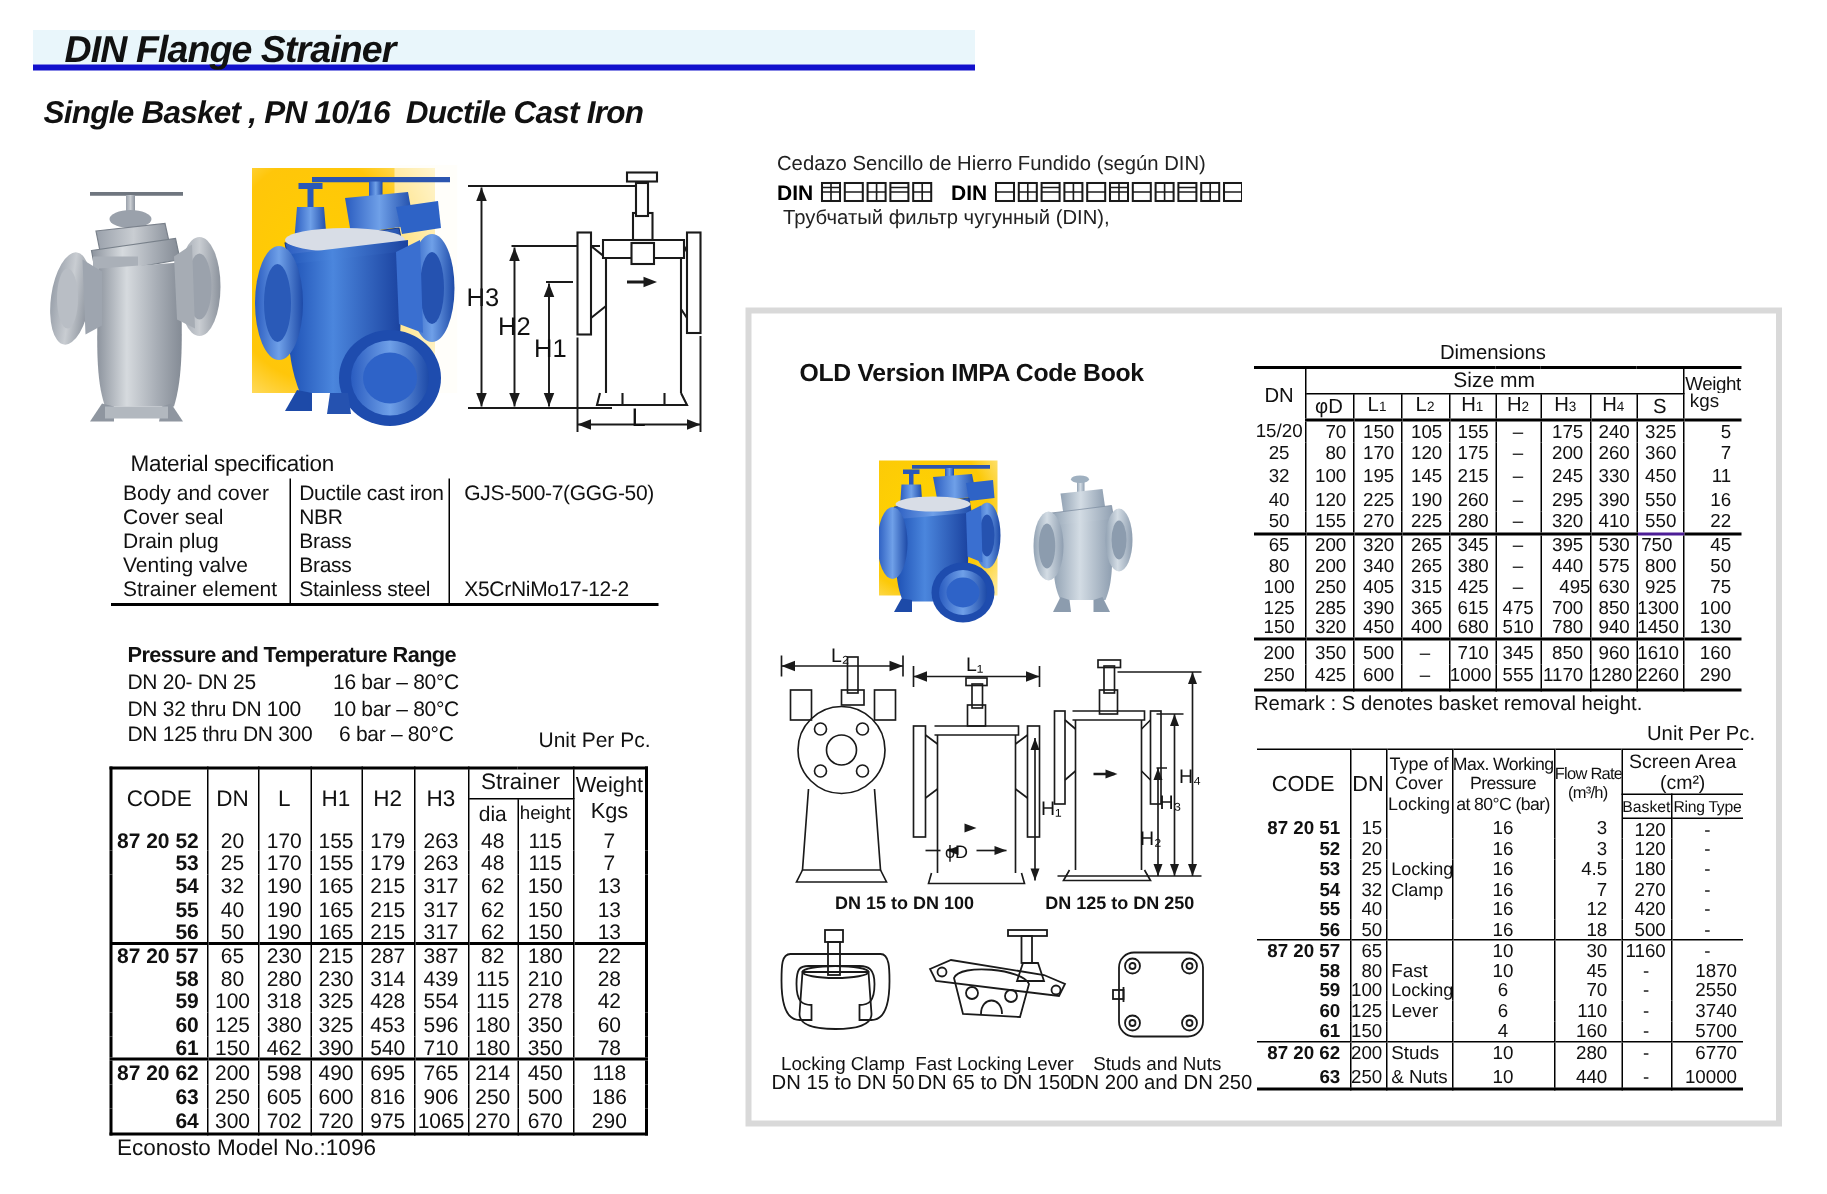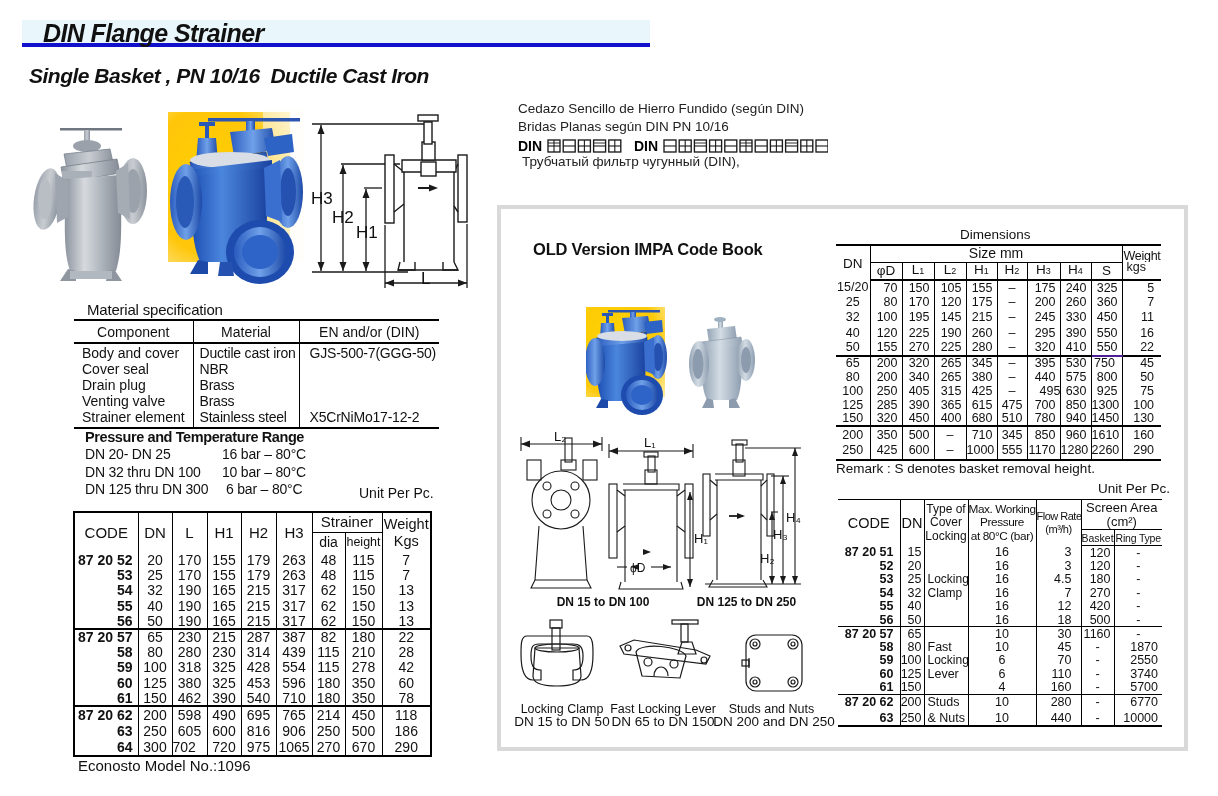--- a/index.html
+++ b/index.html
@@ -157,21 +157,20 @@
 
     <rect x="117" y="30" width="13" height="18"></rect>
     <rect x="119" y="10" width="8" height="22"></rect>
     <rect x="113" y="3" width="20" height="6"></rect>
     <rect x="116" y="50" width="15" height="14"></rect>
   </g>
 </svg>
 
 <div class="abs" style="left:518px;top:100px;font-size:13.5px;line-height:17.8px;color:#222;">
   <div>Cedazo Sencillo de Hierro Fundido (según DIN)</div>
-  <div>Bridas Planas según DIN PN 10/16</div>
   <div style="height:17.8px;position:relative;top:2px;" id="cjkline"><svg width="310" height="17" viewBox="0 0 310 17">
         <text x="0" y="13" font-size="14" font-weight="bold" font-family="Liberation Sans">DIN</text>
         <rect x="30" y="2" width="12" height="12" fill="none" stroke="#1a1a1a" stroke-width="1.35"></rect>
         <line x1="30" y1="8" x2="42" y2="8" stroke="#1a1a1a" stroke-width="1.1"></line>
         <line x1="36" y1="2" x2="36" y2="14" stroke="#1a1a1a" stroke-width="1.1"></line>
         <line x1="30" y1="5" x2="42" y2="5" stroke="#1a1a1a" stroke-width="0.9"></line>
         <rect x="45.2" y="2" width="12" height="12" fill="none" stroke="#1a1a1a" stroke-width="1.35"></rect>
         <line x1="45.2" y1="8" x2="57.2" y2="8" stroke="#1a1a1a" stroke-width="1.1"></line>
         <rect x="60.400000000000006" y="2" width="12" height="12" fill="none" stroke="#1a1a1a" stroke-width="1.35"></rect>
         <line x1="60.400000000000006" y1="8" x2="72.4" y2="8" stroke="#1a1a1a" stroke-width="1.1"></line>
@@ -218,25 +217,20 @@
 </div>
 
 <div class="abs" style="left:87px;top:301px;font-size:15px;letter-spacing:-0.2px;">Material specification</div>
 <table class="abs" id="mattable" style="left:74px;top:319px;width:365px;font-size:14px;">
   <colgroup>
       <col style="width:119px">
       <col style="width:106px">
       <col style="width:140px">
     </colgroup>
   <tbody>
-      <tr style="height:23px;border-top:2px solid #000;border-bottom:2px solid #000;">
-    <td style="text-align:center;border-right:1.5px solid #000;">Component</td>
-    <td style="text-align:center;border-right:1.5px solid #000;">Material</td>
-    <td style="text-align:center;">EN and/or (DIN)</td>
-  </tr>
   <tr style="border-bottom:2px solid #000;">
     <td style="vertical-align:top;border-right:1.5px solid #000;padding:1px 0 2px 8px;line-height:16px;">Body and cover<br>Cover seal<br>Drain plug<br>Venting valve<br>Strainer element</td>
     <td style="vertical-align:top;border-right:1.5px solid #000;padding:1px 0 2px 6px;line-height:16px;letter-spacing:-0.2px;">Ductile cast iron<br>NBR<br>Brass<br>Brass<br>Stainless steel</td>
     <td style="vertical-align:top;padding:1px 0 2px 10px;line-height:16px;letter-spacing:-0.2px;">GJS-500-7(GGG-50)<br><br><br><br>X5CrNiMo17-12-2</td>
   </tr>
 </tbody>
   </table>
 
 <div class="abs" style="left:85px;top:429px;font-size:14.5px;font-weight:bold;letter-spacing:-0.4px;">Pressure and Temperature Range</div>
 <div class="abs" style="left:85px;top:446px;font-size:14px;line-height:17.7px;letter-spacing:-0.2px;">
@@ -406,21 +400,21 @@
         <td style="text-align:center;border-right:1.5px solid #000;">600</td>
         <td style="text-align:center;border-right:1.5px solid #000;">816</td>
         <td style="text-align:center;border-right:1.5px solid #000;">906</td>
         <td style="text-align:center;border-right:1.5px solid #000;">250</td>
         <td style="text-align:center;border-right:1.5px solid #000;">500</td>
         <td style="text-align:center;">186</td>
       </tr>
   <tr style="height:16.6px;">
         <td style="text-align:right;padding-right:5px;font-weight:bold;border-right:1.5px solid #000;">64</td>
         <td style="text-align:center;border-right:1.5px solid #000;">300</td>
-        <td style="text-align:left;border-right:1.5px solid #000;">702</td>
+        <td style="text-align:center;border-right:1.5px solid #000;">702</td>
         <td style="text-align:center;border-right:1.5px solid #000;">720</td>
         <td style="text-align:center;border-right:1.5px solid #000;">975</td>
         <td style="text-align:center;border-right:1.5px solid #000;">1065</td>
         <td style="text-align:center;border-right:1.5px solid #000;">270</td>
         <td style="text-align:center;border-right:1.5px solid #000;">670</td>
         <td style="text-align:center;">290</td>
       </tr>
 </tbody>
   </table>
 <div class="abs" style="left:78px;top:757px;font-size:15px;">Econosto Model No.:1096</div>

